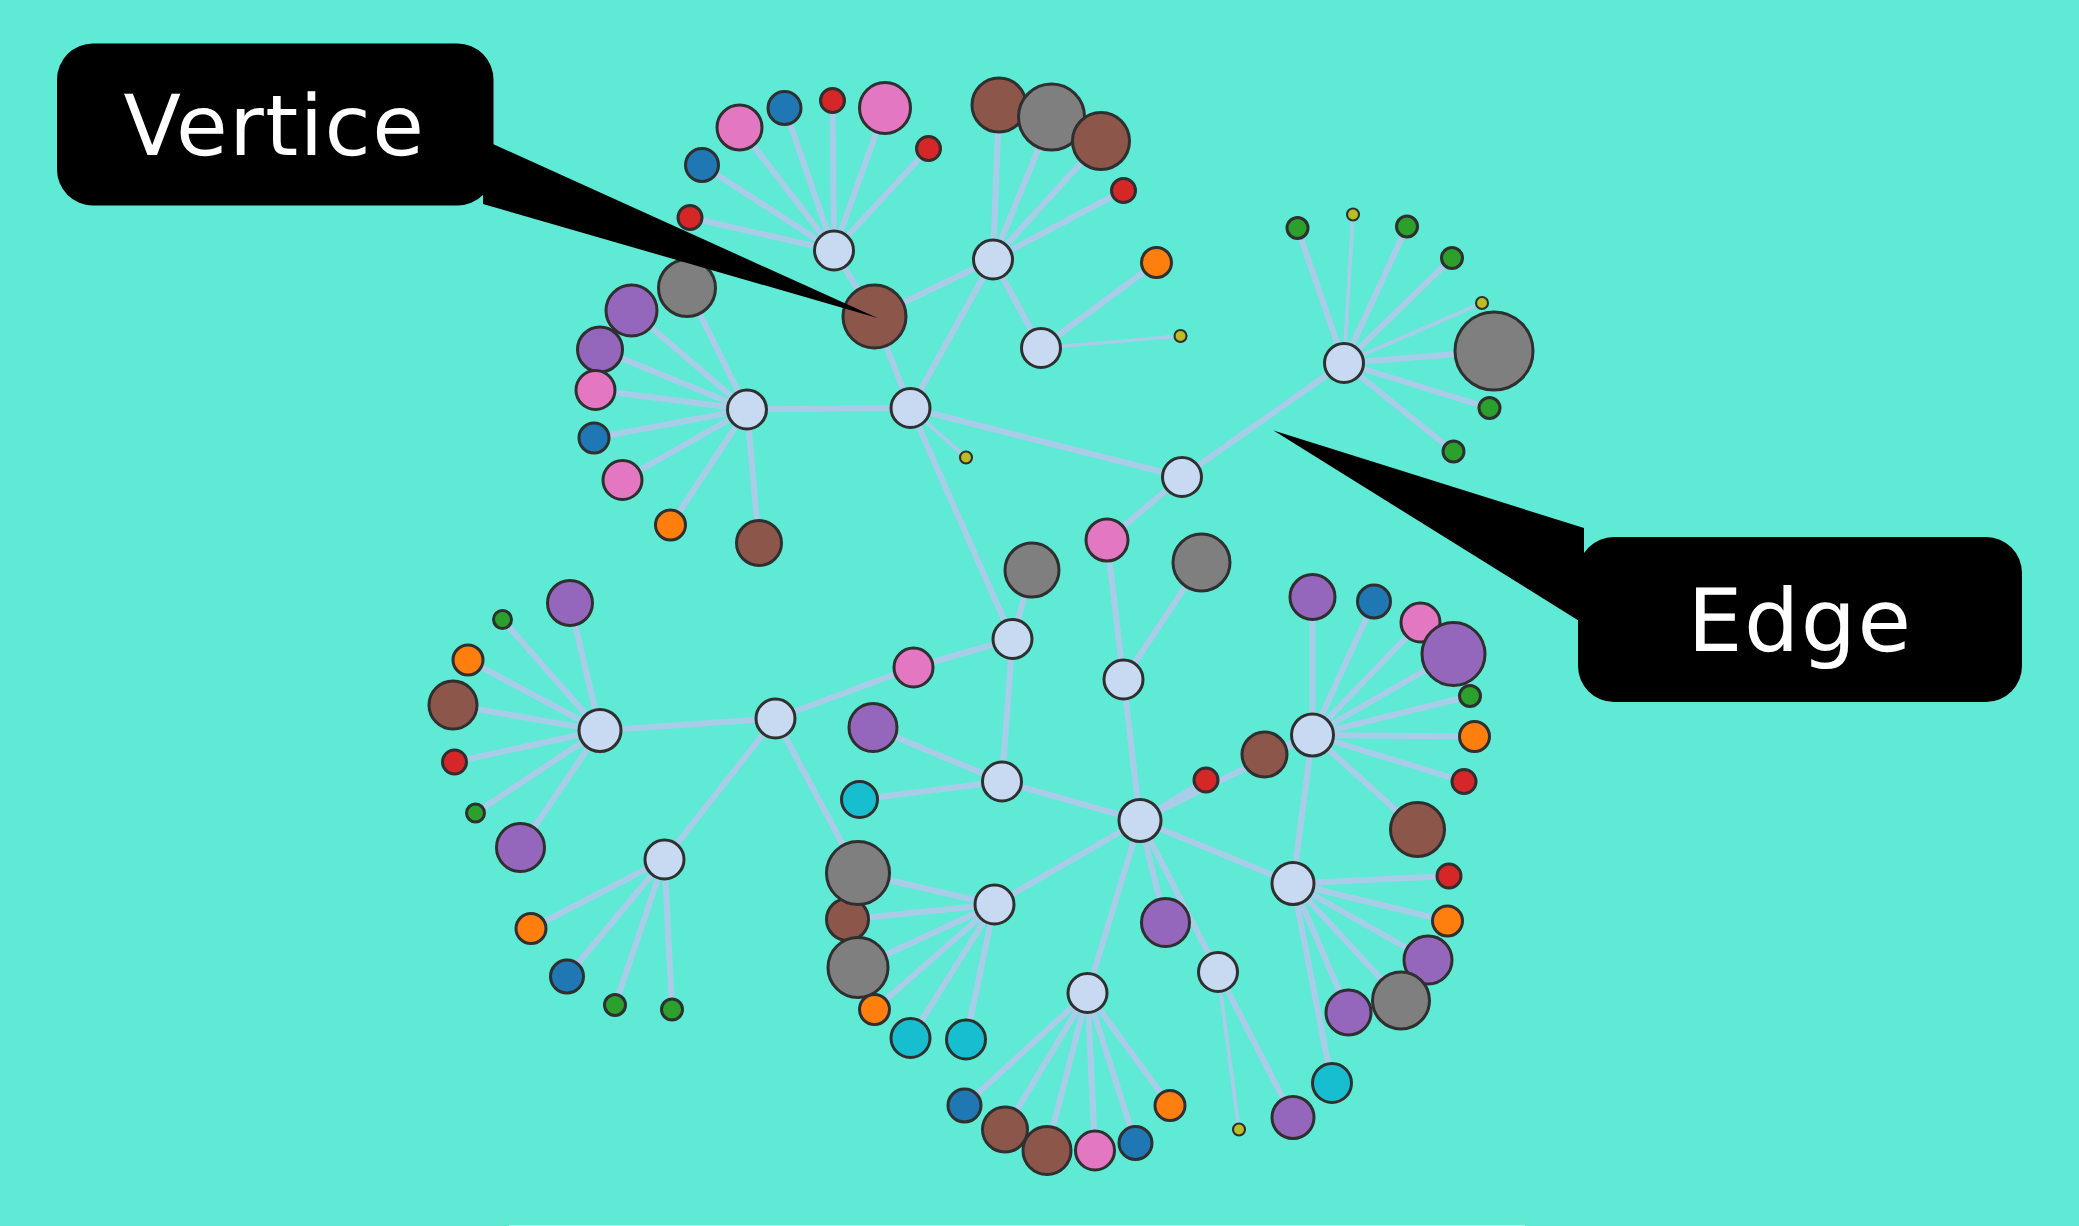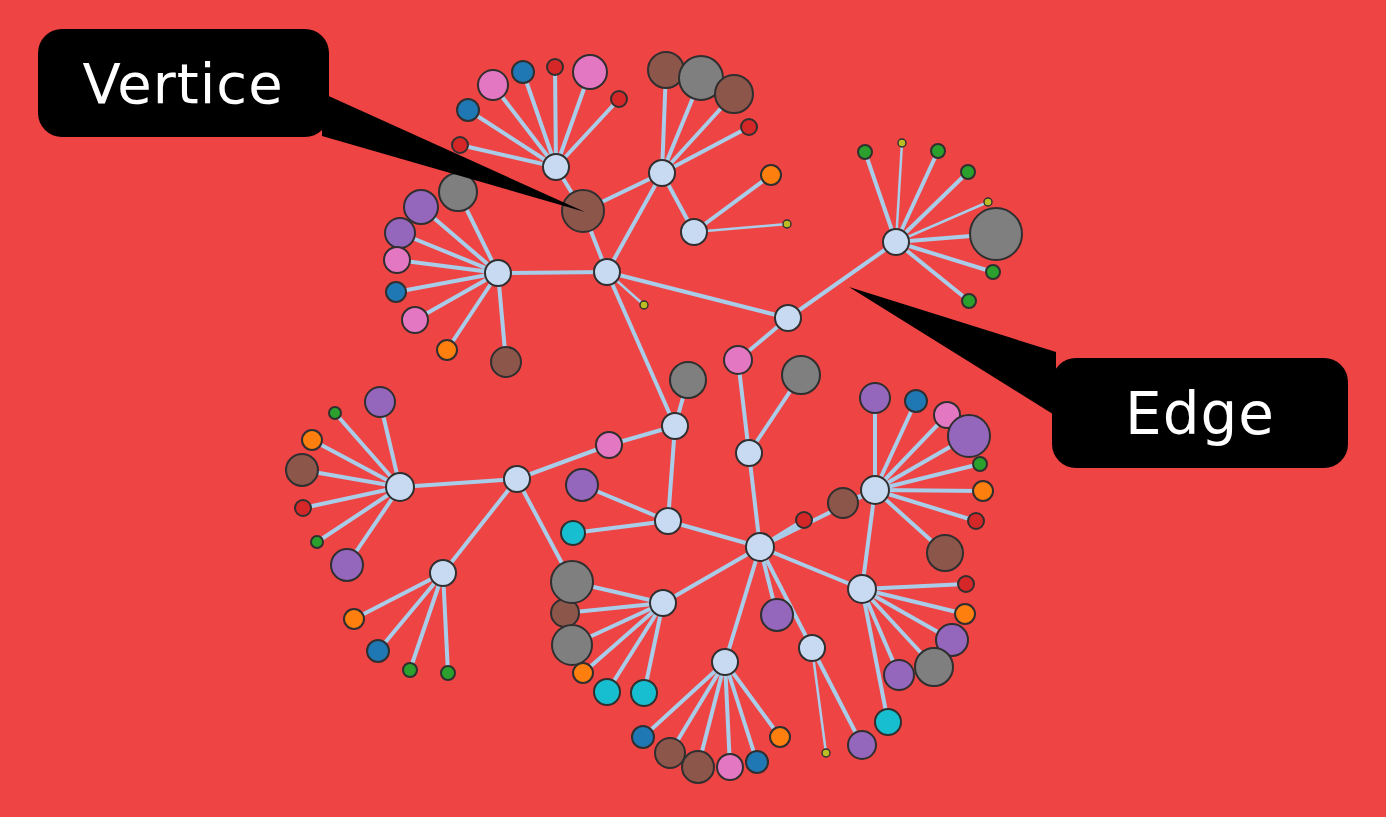--- a/index.html
+++ b/index.html
@@ -1,16 +1,16 @@
 <!DOCTYPE html>
 <html><head>
 <meta charset="utf-8">
 <style>
   html,body{margin:0;padding:0;background:#ffffff;}
-  .stage{position:relative;width:1386px;height:817px;background:#ef4444;overflow:hidden;
+  .stage{position:relative;width:1386px;height:817px;background:#5eead4;overflow:hidden;
          font-family:"DejaVu Sans",sans-serif;}
   svg{display:block;}
   .callout-text{fill:#ffffff;text-anchor:middle;font-family:"DejaVu Sans","Liberation Sans",sans-serif;
                 font-weight:500;letter-spacing:1px;}
 </style>
 </head>
 <body>
 
 <div class="stage">
   <svg id="graph-svg" width="1386" height="817" viewBox="0 0 1386 817" xmlns="http://www.w3.org/2000/svg">

